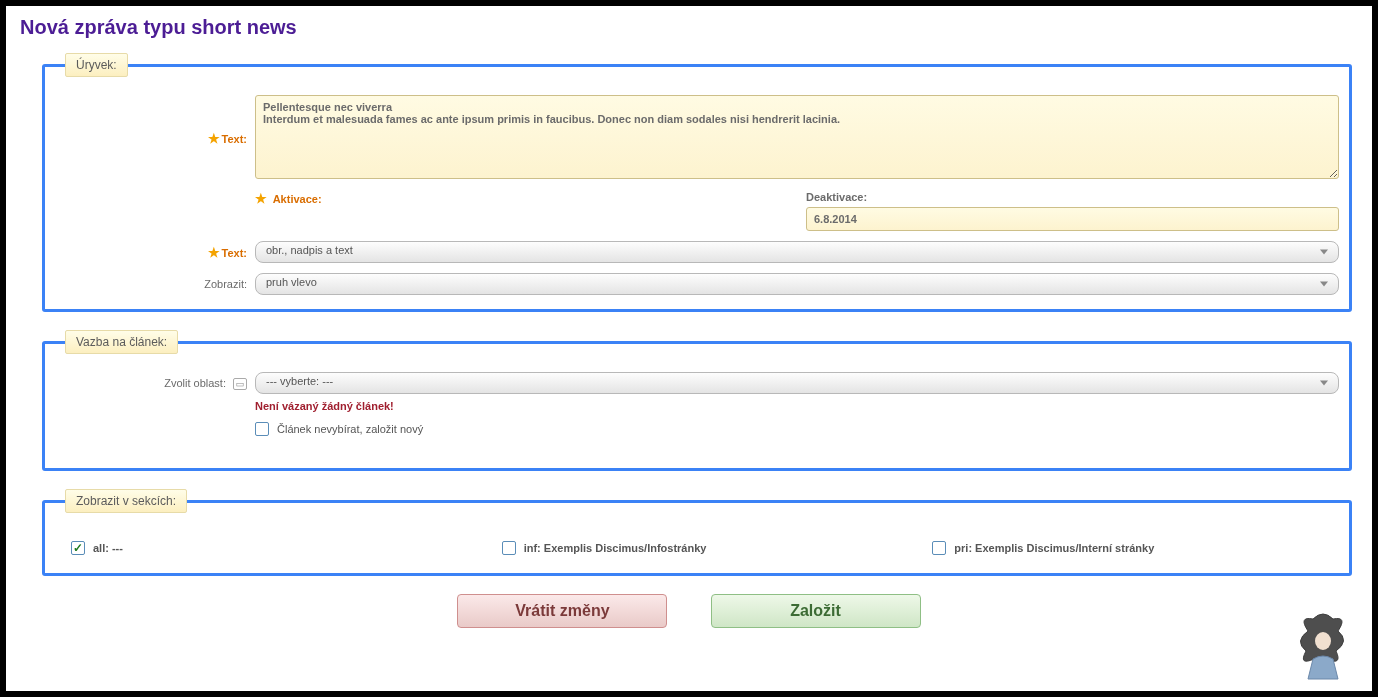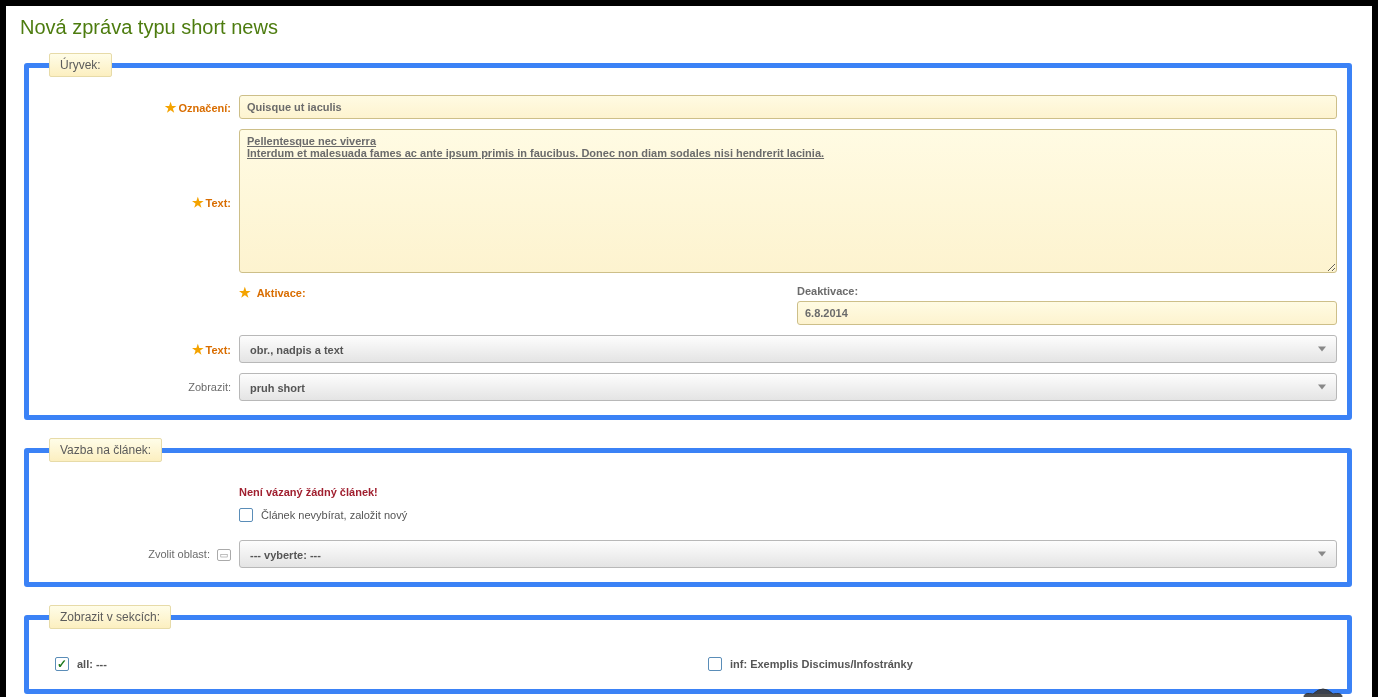--- a/index.html
+++ b/index.html
@@ -11,29 +11,29 @@
     color: #555;
   }
   .page {
     background: #fff;
     margin: 6px;
     min-height: calc(100% - 12px);
     padding: 6px 12px 20px 12px;
     position: relative;
   }
   h1.page-title {
-    color: #4d7c0f;
+    color: #4c1d95;
     font-size: 20px;
-    font-weight: normal;
+    font-weight: bold;
     margin: 4px 0 14px 2px;
   }
   fieldset {
-    border: 5px solid #3b82f6;
+    border: 3px solid #3b82f6;
     border-radius: 3px;
-    margin: 0 8px 18px 6px;
+    margin: 0 8px 18px 24px;
     padding: 18px 10px 14px 10px;
     position: relative;
   }
   legend {
     background: linear-gradient(#fffde8, #fcefc0);
     border: 1px solid #e7dba8;
     border-radius: 2px;
     color: #5b5b5b;
     font-size: 12px;
     padding: 4px 10px;
@@ -48,32 +48,32 @@
     width: 100%;
     background: linear-gradient(#fffbe3, #fdf3cf);
     border: 1px solid #cdbf89;
     border-radius: 3px;
     padding: 5px 7px;
     font-family: inherit;
     font-size: 11px;
     color: #6b6b6b;
     font-weight: bold;
   }
-  textarea { height: 144px; resize: both; text-decoration: underline; }
+  textarea { height: 84px; resize: both; }
   .dates-row { display: flex; gap: 18px; }
   .date-block { flex: 1; }
   .date-caption { font-size: 11px; font-weight: bold; color: #6b6b6b; margin-bottom: 4px; display:flex; align-items:center; gap:4px;}
   .date-caption.req { color: #d96d00; }
   .select {
     width: 100%;
     background: linear-gradient(#fdfdfd, #e4e4e4);
     border: 1px solid #b8b8b8;
-    border-radius: 3px;
-    padding: 8px 28px 6px 10px;
-    font-weight: bold;
+    border-radius: 8px;
+    padding: 2px 28px 6px 10px;
+    font-weight: normal;
     color: #555;
     position: relative;
     cursor: pointer;
   }
   .select .tri {
     position: absolute; right: 10px; top: 50%; transform: translateY(-50%);
     width: 0; height: 0; border-left: 4px solid transparent; border-right: 4px solid transparent; border-top: 5px solid #888;
   }
   .warn-text { color: #a01f2f; font-weight: bold; font-size: 11px; margin: 6px 0 10px 0; }
   .chk-line { display: flex; align-items: center; gap: 8px; margin-bottom: 14px; }
@@ -105,28 +105,20 @@
 </style>
 </head>
 <body>
 
 <div class="page">
   <h1 class="page-title">Nová zpráva typu short news</h1>
 
   <fieldset>
     <legend>Úryvek:</legend>
 
-    <div class="row">
-      <div class="label-col req">
-        <span class="star">★</span><span>Označení:</span>
-      </div>
-      <div class="input-col">
-        <input type="text" value="Quisque ut iaculis" style="">
-      </div>
-    </div>
 
     <div class="row" style="align-items:center;">
       <div class="label-col req">
         <span class="star">★</span><span>Text:</span>
       </div>
       <div class="input-col">
         <textarea style="">Pellentesque nec viverra
 Interdum et malesuada fames ac ante ipsum primis in faucibus. Donec non diam sodales nisi hendrerit lacinia.</textarea>
       </div>
     </div>
@@ -158,65 +150,69 @@
           <span>obr., nadpis a text</span>
           <span class="tri"></span>
         </div>
       </div>
     </div>
 
     <div class="row" style="margin-bottom:0;align-items:center;">
       <div class="label-col">Zobrazit:</div>
       <div class="input-col">
         <div class="select">
-          <span>pruh short</span>
+          <span>pruh vlevo</span>
           <span class="tri"></span>
         </div>
       </div>
     </div>
   </fieldset>
 
   <fieldset>
     <legend>Vazba na článek:</legend>
-
-    <div class="row" style="margin-bottom:4px;">
-      <div class="label-col"></div>
-      <div class="input-col">
-        <div class="warn-text">Není vázaný žádný článek!</div>
-        <div class="chk-line">
-          <span class="chk"></span>
-          <span>Článek nevybírat, založit nový</span>
-        </div>
-      </div>
-    </div>
 
     <div class="row" style="margin-bottom:0;">
       <div class="label-col">
         <span>Zvolit oblast:</span>
         <span class="hint-icon">▭</span>
       </div>
       <div class="input-col">
         <div class="select">
           <span>--- vyberte: ---</span>
           <span class="tri"></span>
         </div>
       </div>
     </div>
+
+    <div class="row" style="margin-bottom:4px;">
+      <div class="label-col"></div>
+      <div class="input-col">
+        <div class="warn-text">Není vázaný žádný článek!</div>
+        <div class="chk-line">
+          <span class="chk"></span>
+          <span>Článek nevybírat, založit nový</span>
+        </div>
+      </div>
+    </div>
   </fieldset>
 
   <fieldset>
     <legend>Zobrazit v sekcích:</legend>
     <div class="sections-grid" id="sections-grid">
         <div class="chk-line">
           <span class="chk checked"></span>
           <span class="sec-label">all: ---</span>
         </div>
         <div class="chk-line">
           <span class="chk"></span>
           <span class="sec-label">inf: Exemplis Discimus/Infostránky</span>
+        </div>
+        <div class="chk-line">
+          <span class="chk"></span>
+          <span class="sec-label">pri: Exemplis Discimus/Interní stránky</span>
         </div>
       </div>
   </fieldset>
 
   <div class="btn-row">
     <button class="btn revert">Vrátit změny</button>
     <button class="btn save">Založit</button>
   </div>
 
   <svg class="corner-deco" viewBox="0 0 70 70">

